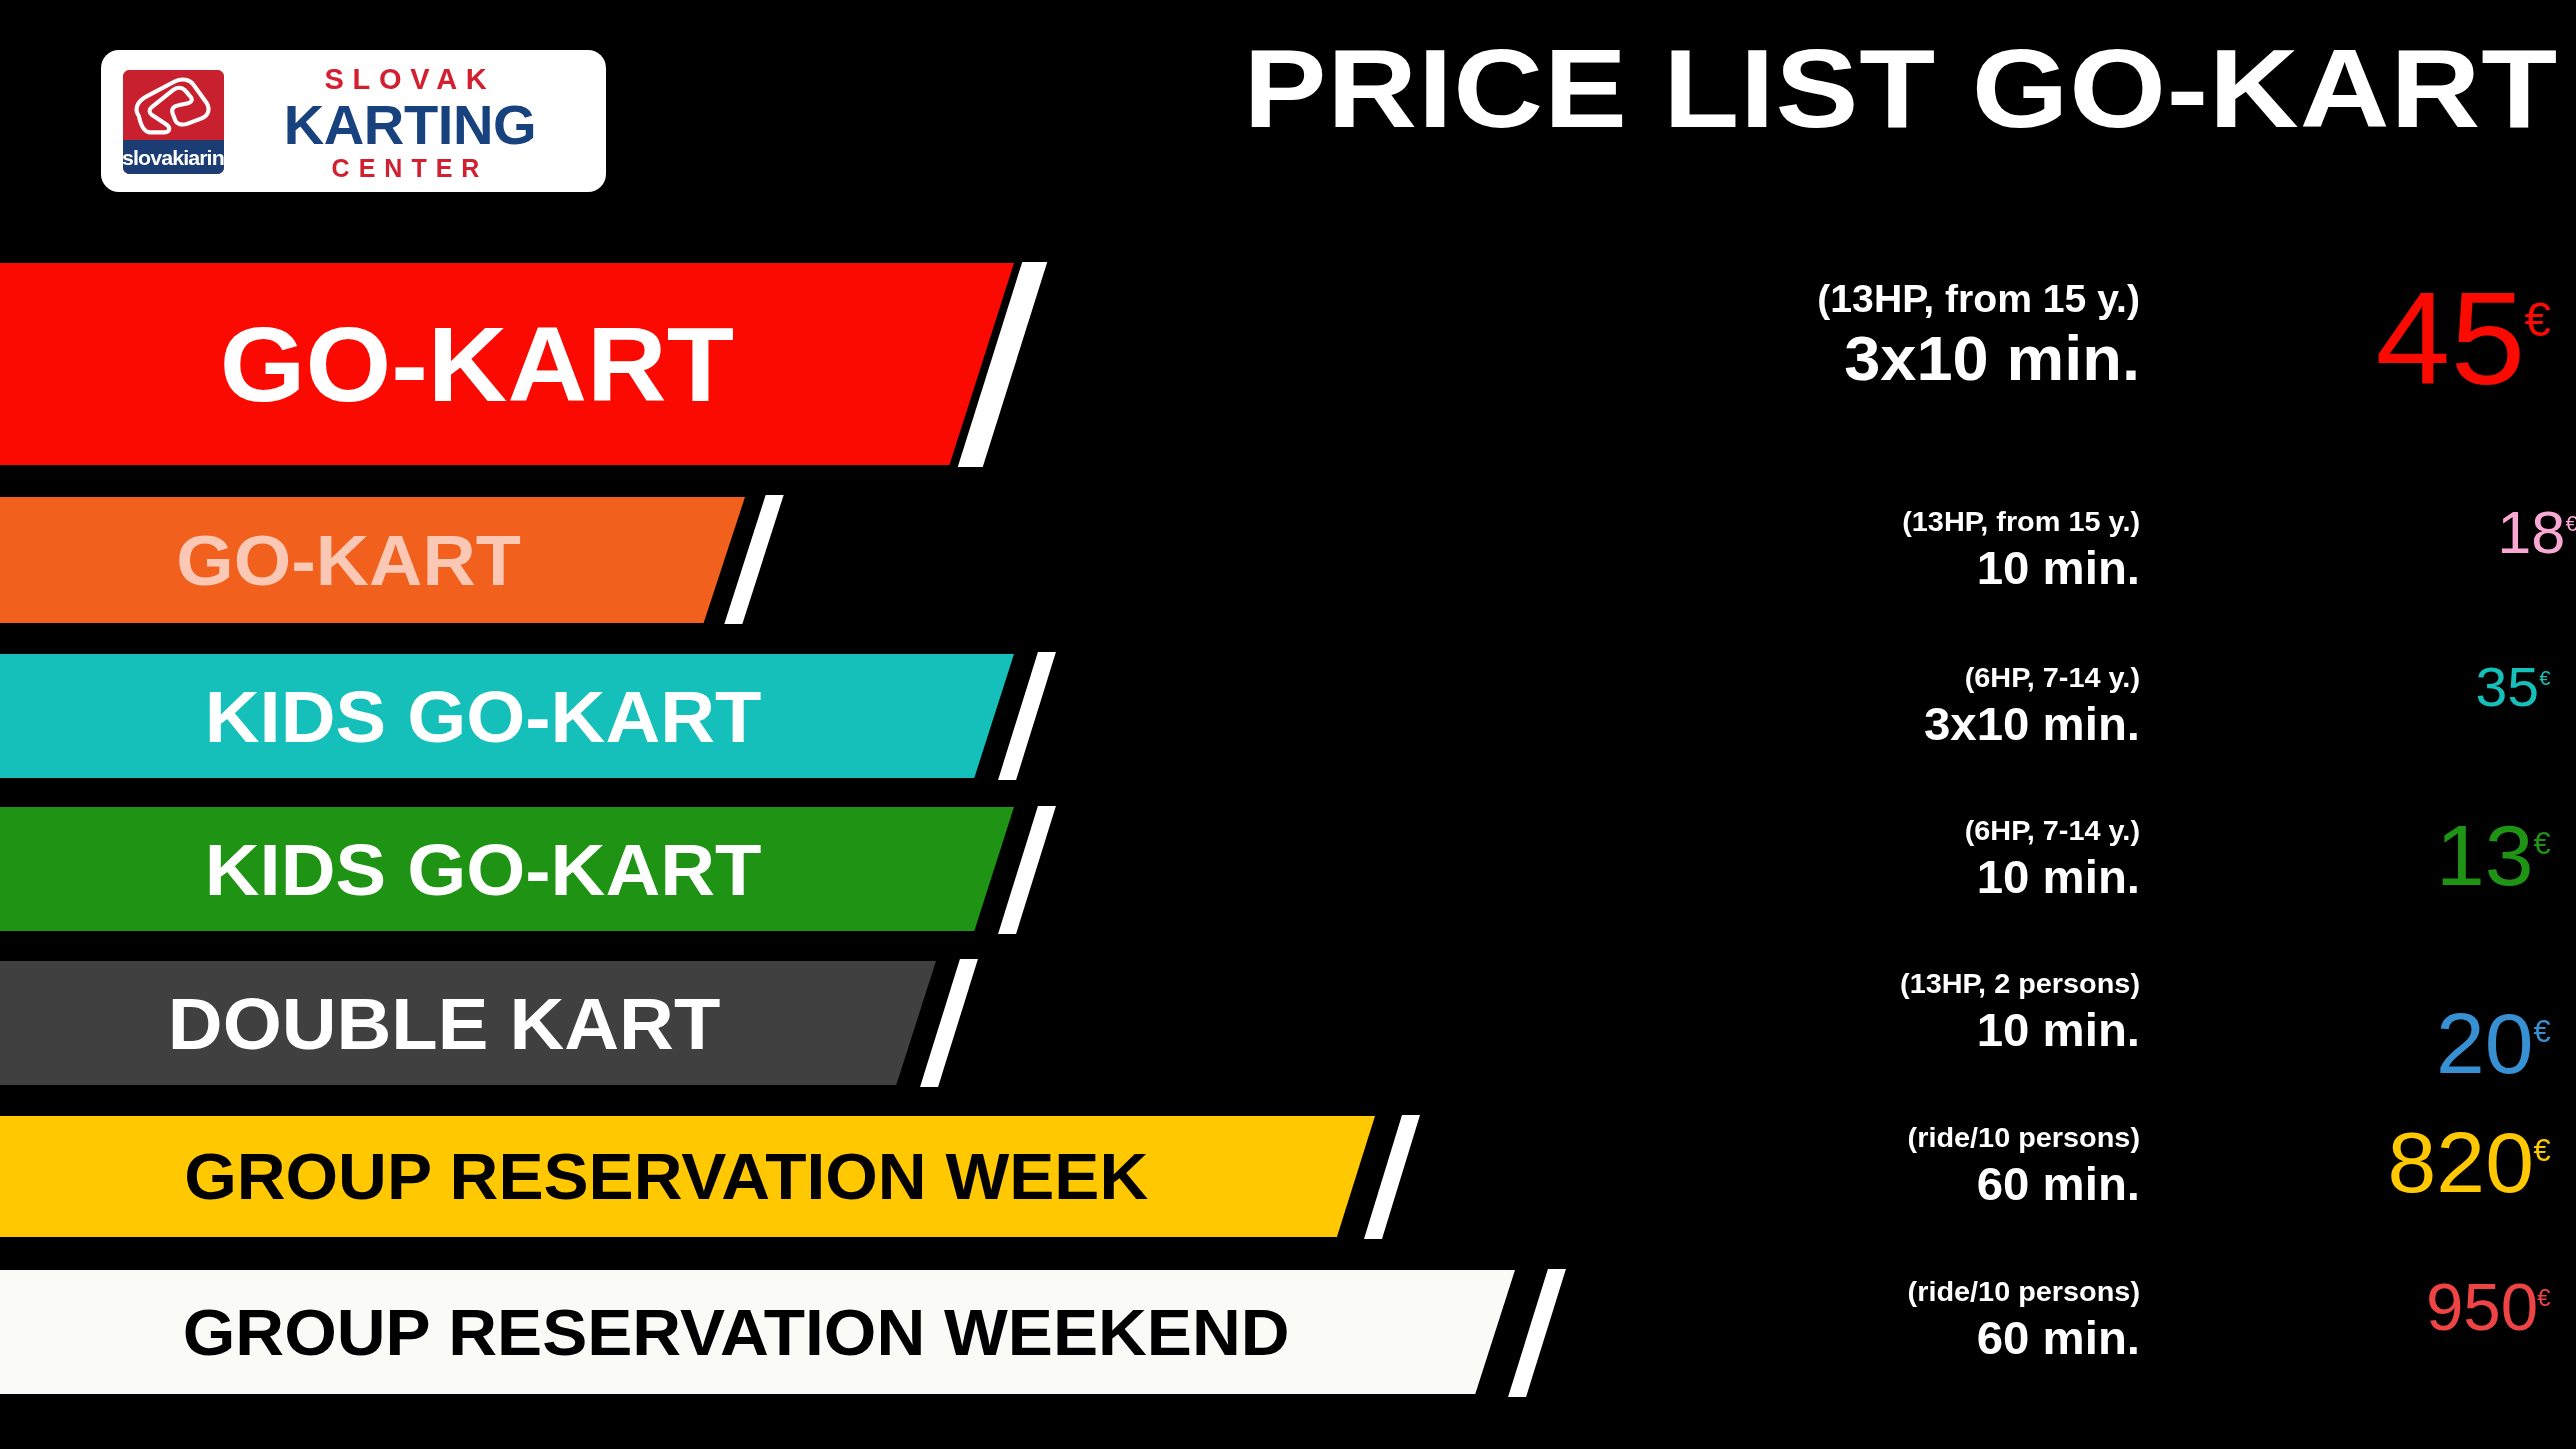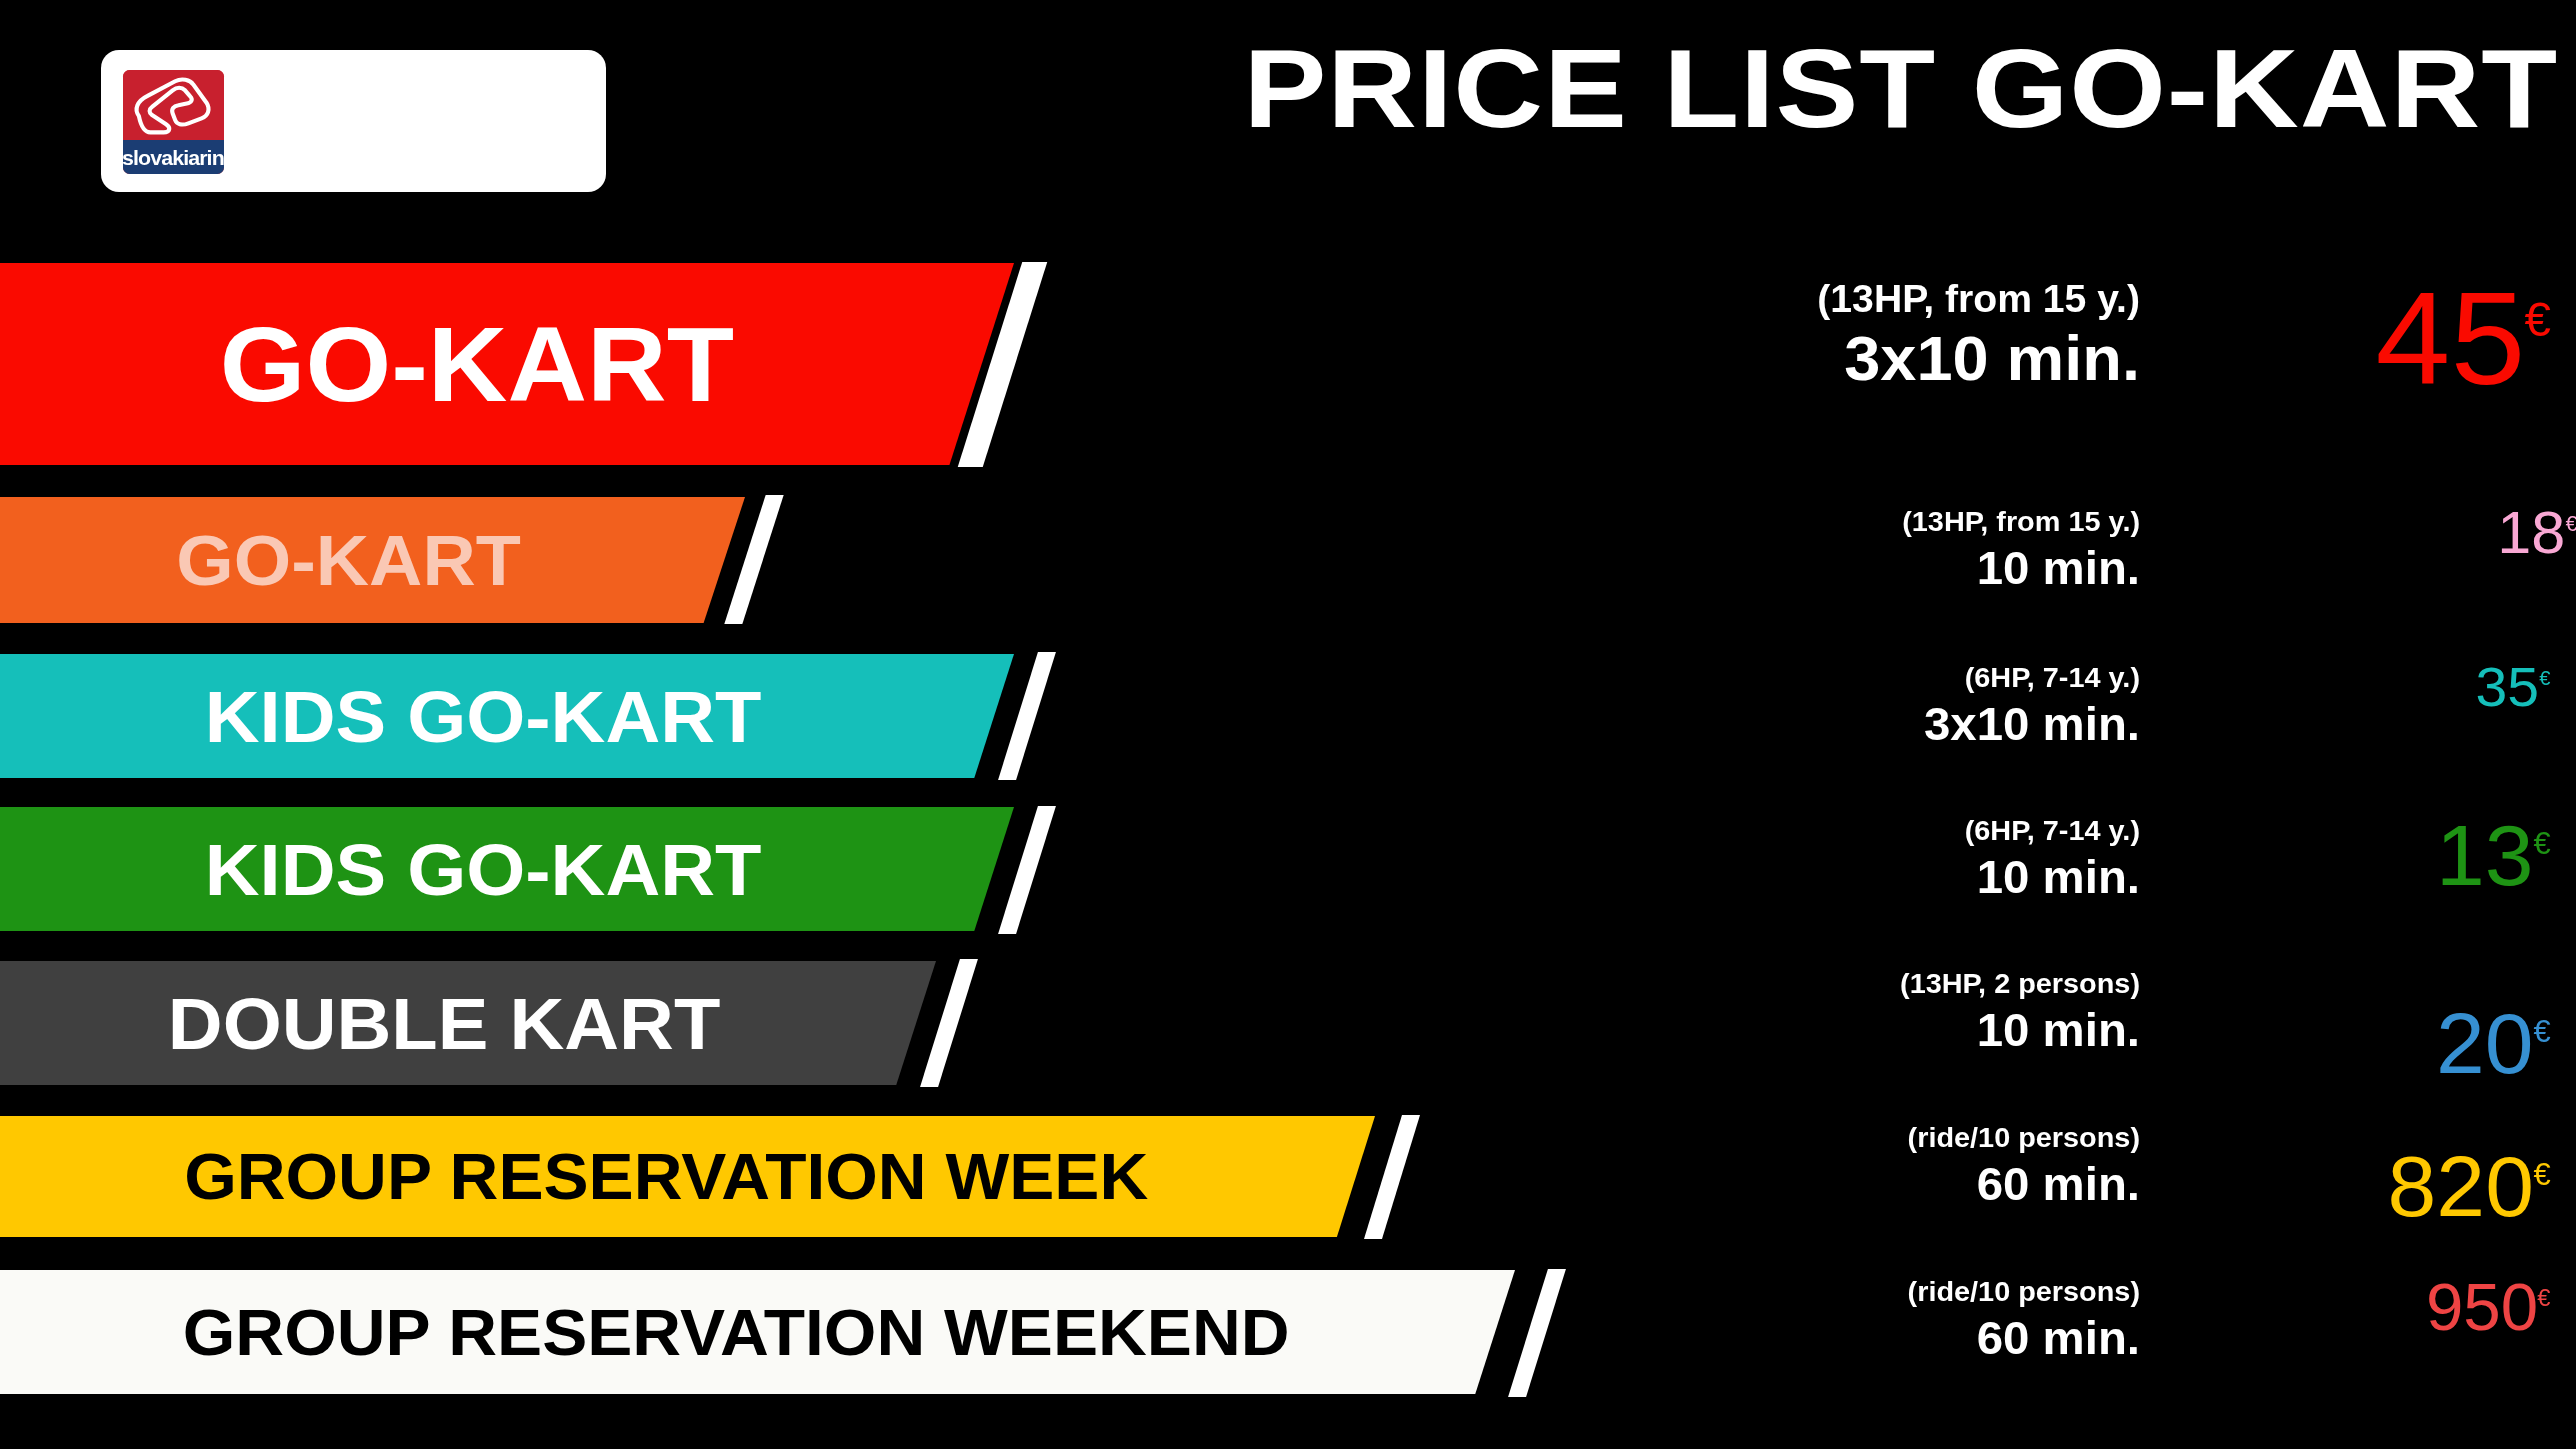--- a/index.html
+++ b/index.html
@@ -204,20 +204,25 @@
                    C26 44, 26 48, 30 51 L47 62
                    C53 66, 52 72, 44 72 L28 72
                    C20 72, 16 62, 14 52 Z" fill="none" stroke="#ffffff" stroke-width="5" stroke-linejoin="round"></path>
         </svg>
       </div>
       <div id="logo-badge-bottom">
         <span>slovakiaring</span>
       </div>
     </div>
 
+    <div id="logo-text">
+      <div class="logo-line-slovak">SLOVAK</div>
+      <div class="logo-line-karting">KARTING</div>
+      <div class="logo-line-center">CENTER</div>
+    </div>
   </div>
 
   <div id="page-title">PRICE LIST GO-KART</div>
 </div>
 
 <div id="rows-container">
     <div class="row" style="top: 0px;">
       <div class="banner" style="left: 0px; top: 263px; width: 1014px; height: 202px; background: rgb(250, 10, 0); clip-path: polygon(0px 0px, 100% 0px, 93.6327% 100%, 0px 100%);">
         <div class="banner-label" style="font-size: 106px; color: rgb(255, 255, 255); padding-right: 58px;">GO-KART</div>
       </div>
@@ -262,21 +267,21 @@
       <div class="detail-col detail-dur" style="left: 1159px; top: 1007px; width: 981px; font-size: 46px;">10 min.</div>
       <div class="price-col" style="left: 1805px; top: 965px; width: 745px; font-size: 86px; color: rgb(54, 144, 210); margin-top: 35px;"><span class="price-amt">20</span><span class="price-cur">€</span></div>
     </div>
     <div class="row" style="top: 0px;">
       <div class="banner" style="left: 0px; top: 1116px; width: 1375px; height: 121px; background: rgb(255, 200, 0); clip-path: polygon(0px 0px, 100% 0px, 97.2289% 100%, 0px 100%);">
         <div class="banner-label" style="font-size: 65px; color: rgb(0, 0, 0); padding-right: 41px;">GROUP RESERVATION WEEK</div>
       </div>
       <div class="slash" style="left: 1383px; top: 1115px; width: 18px; height: 124px; transform: skewX(-17.05deg);"></div>
       <div class="detail-col detail-spec" style="left: 1159px; top: 1124px; width: 981px; font-size: 28px;">(ride/10 persons)</div>
       <div class="detail-col detail-dur" style="left: 1159px; top: 1161px; width: 981px; font-size: 46px;">60 min.</div>
-      <div class="price-col" style="left: 1805px; top: 1119px; width: 745px; font-size: 86px; color: rgb(255, 200, 0); margin-top: 24px;"><span class="price-amt">820</span><span class="price-cur">€</span></div>
+      <div class="price-col" style="left: 1805px; top: 1119px; width: 745px; font-size: 86px; color: rgb(255, 200, 0);"><span class="price-amt">820</span><span class="price-cur">€</span></div>
     </div>
     <div class="row" style="top: 0px;">
       <div class="banner" style="left: 0px; top: 1270px; width: 1515px; height: 124px; background: rgb(250, 250, 247); clip-path: polygon(0px 0px, 100% 0px, 97.377% 100%, 0px 100%);">
         <div class="banner-label" style="font-size: 65px; color: rgb(0, 0, 0); padding-right: 41px;">GROUP RESERVATION WEEKEND</div>
       </div>
       <div class="slash" style="left: 1528px; top: 1269px; width: 18px; height: 128px; transform: skewX(-17.31deg);"></div>
       <div class="detail-col detail-spec" style="left: 1159px; top: 1278px; width: 981px; font-size: 28px;">(ride/10 persons)</div>
       <div class="detail-col detail-dur" style="left: 1159px; top: 1315px; width: 981px; font-size: 46px;">60 min.</div>
       <div class="price-col" style="left: 1805px; top: 1274px; width: 745px; font-size: 66px; color: #ef4444;"><span class="price-amt">950</span><span class="price-cur">€</span></div>
     </div>

